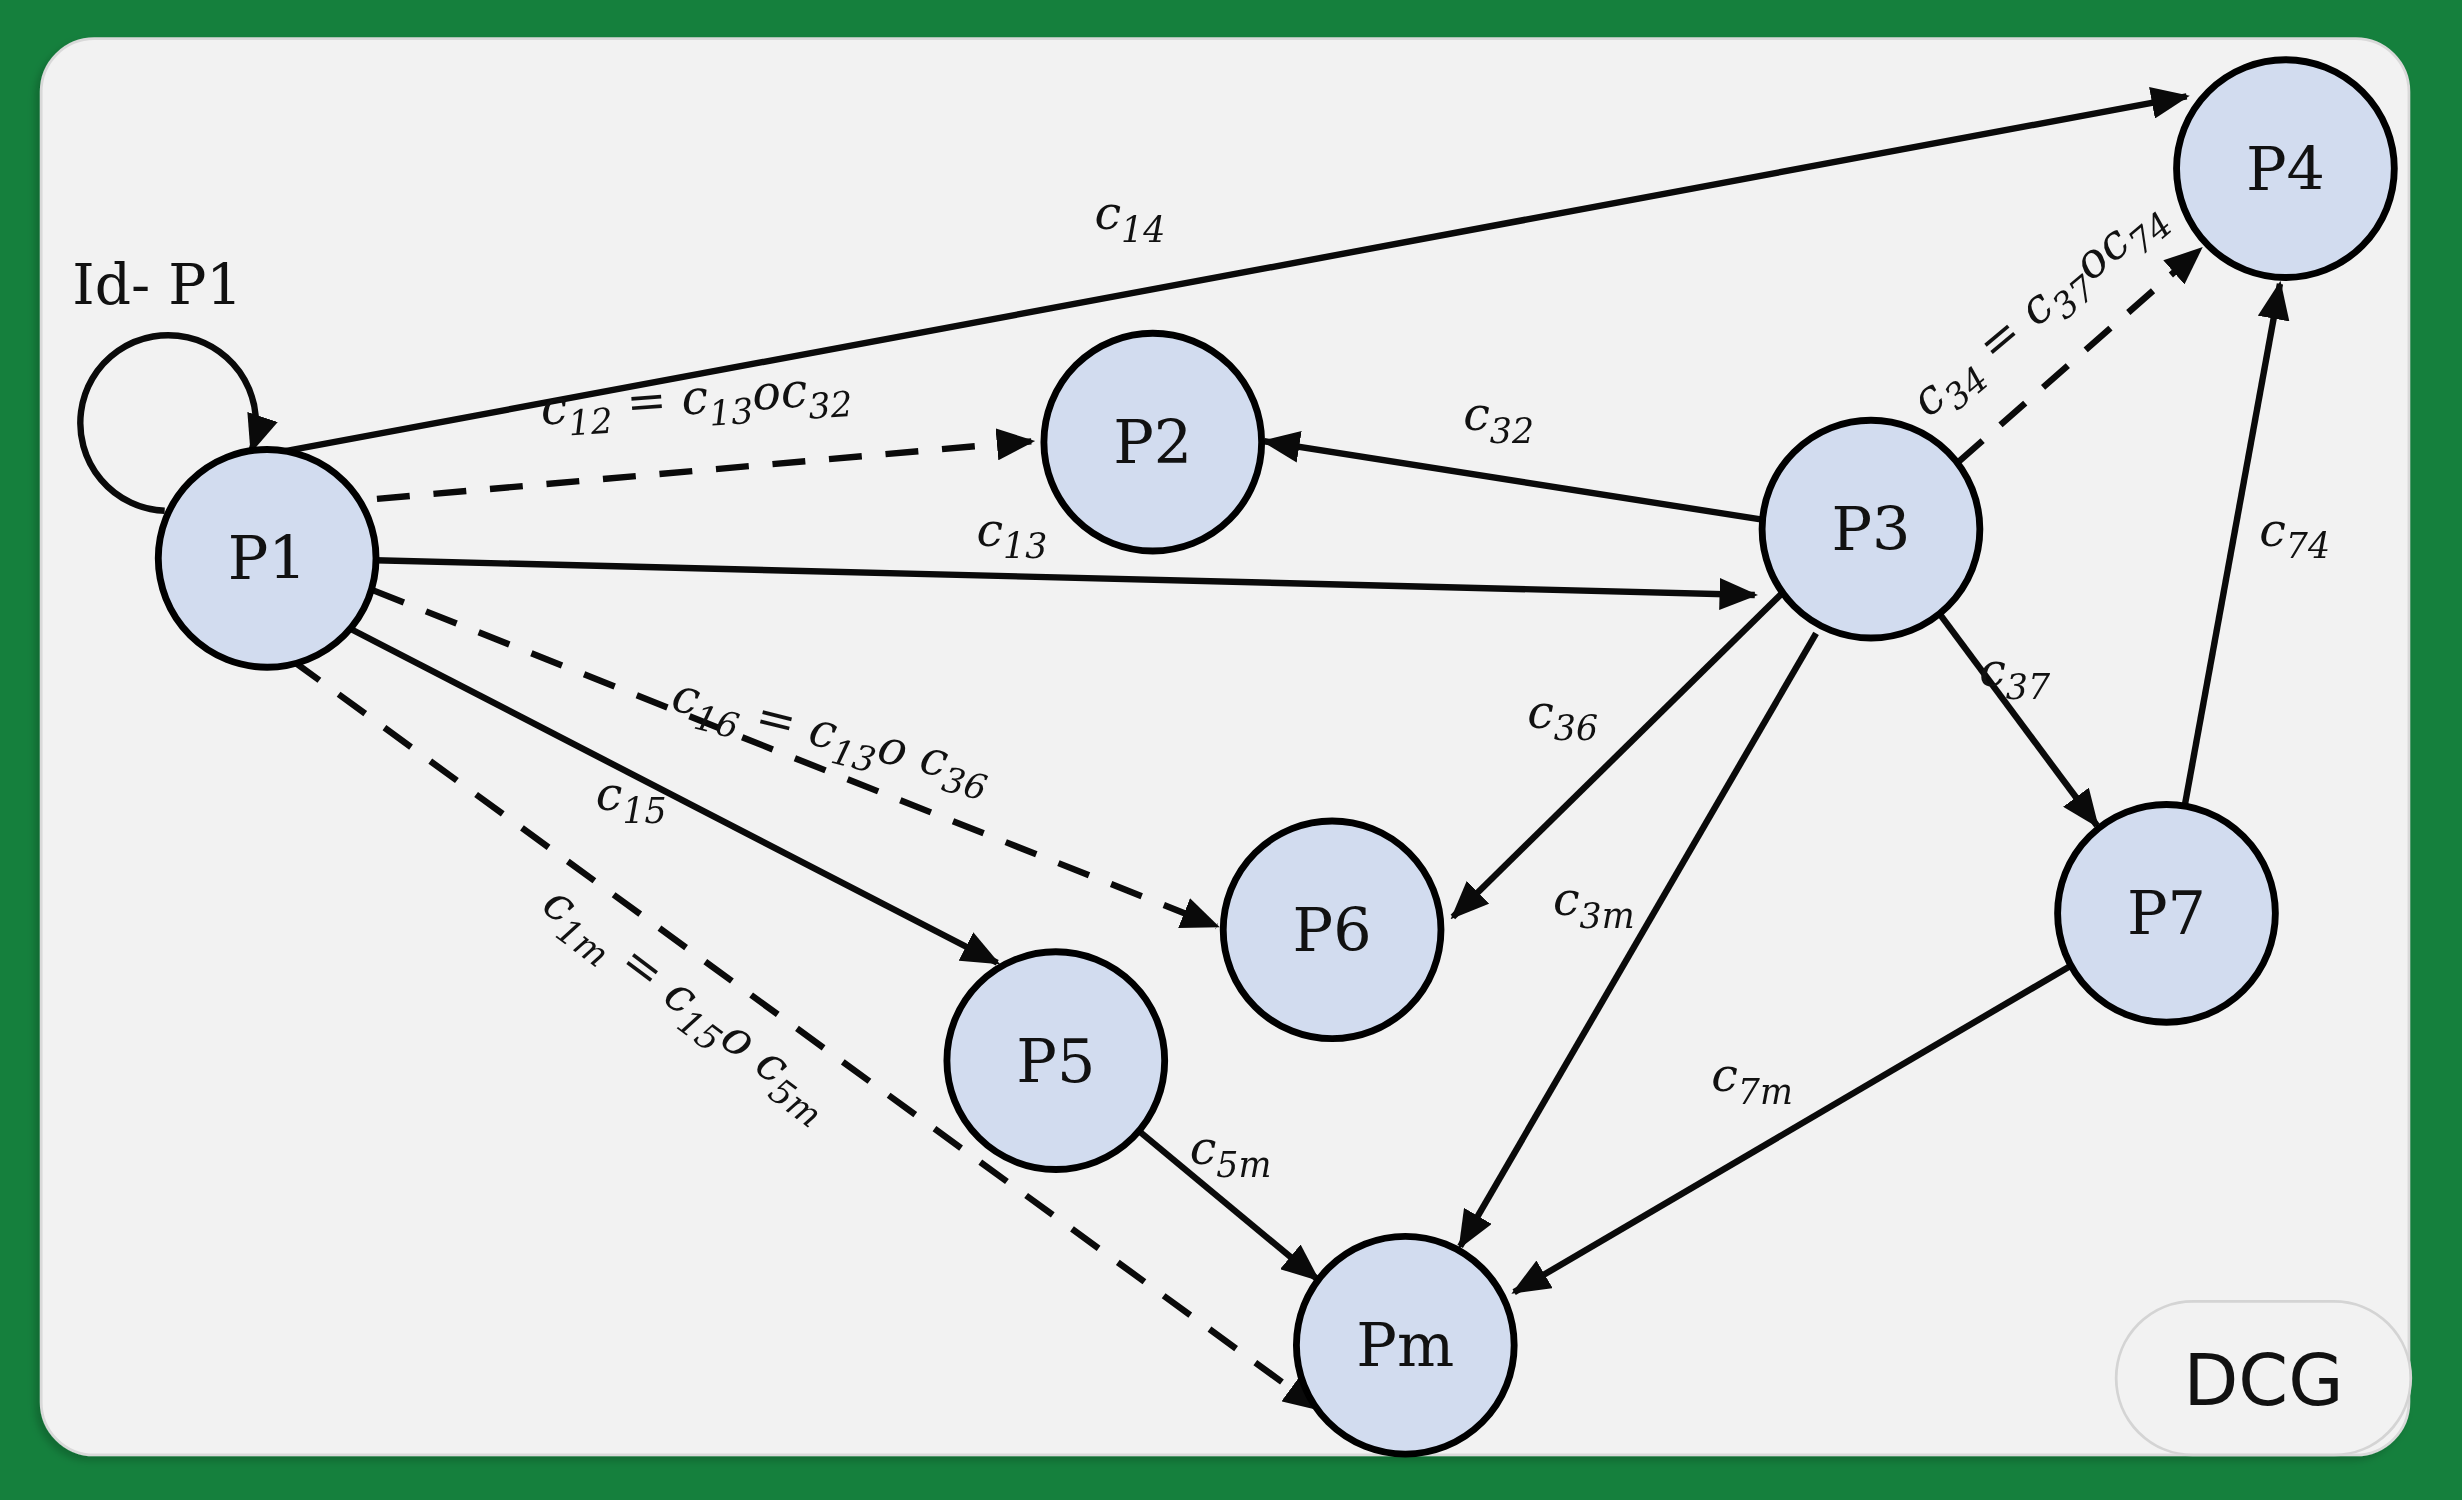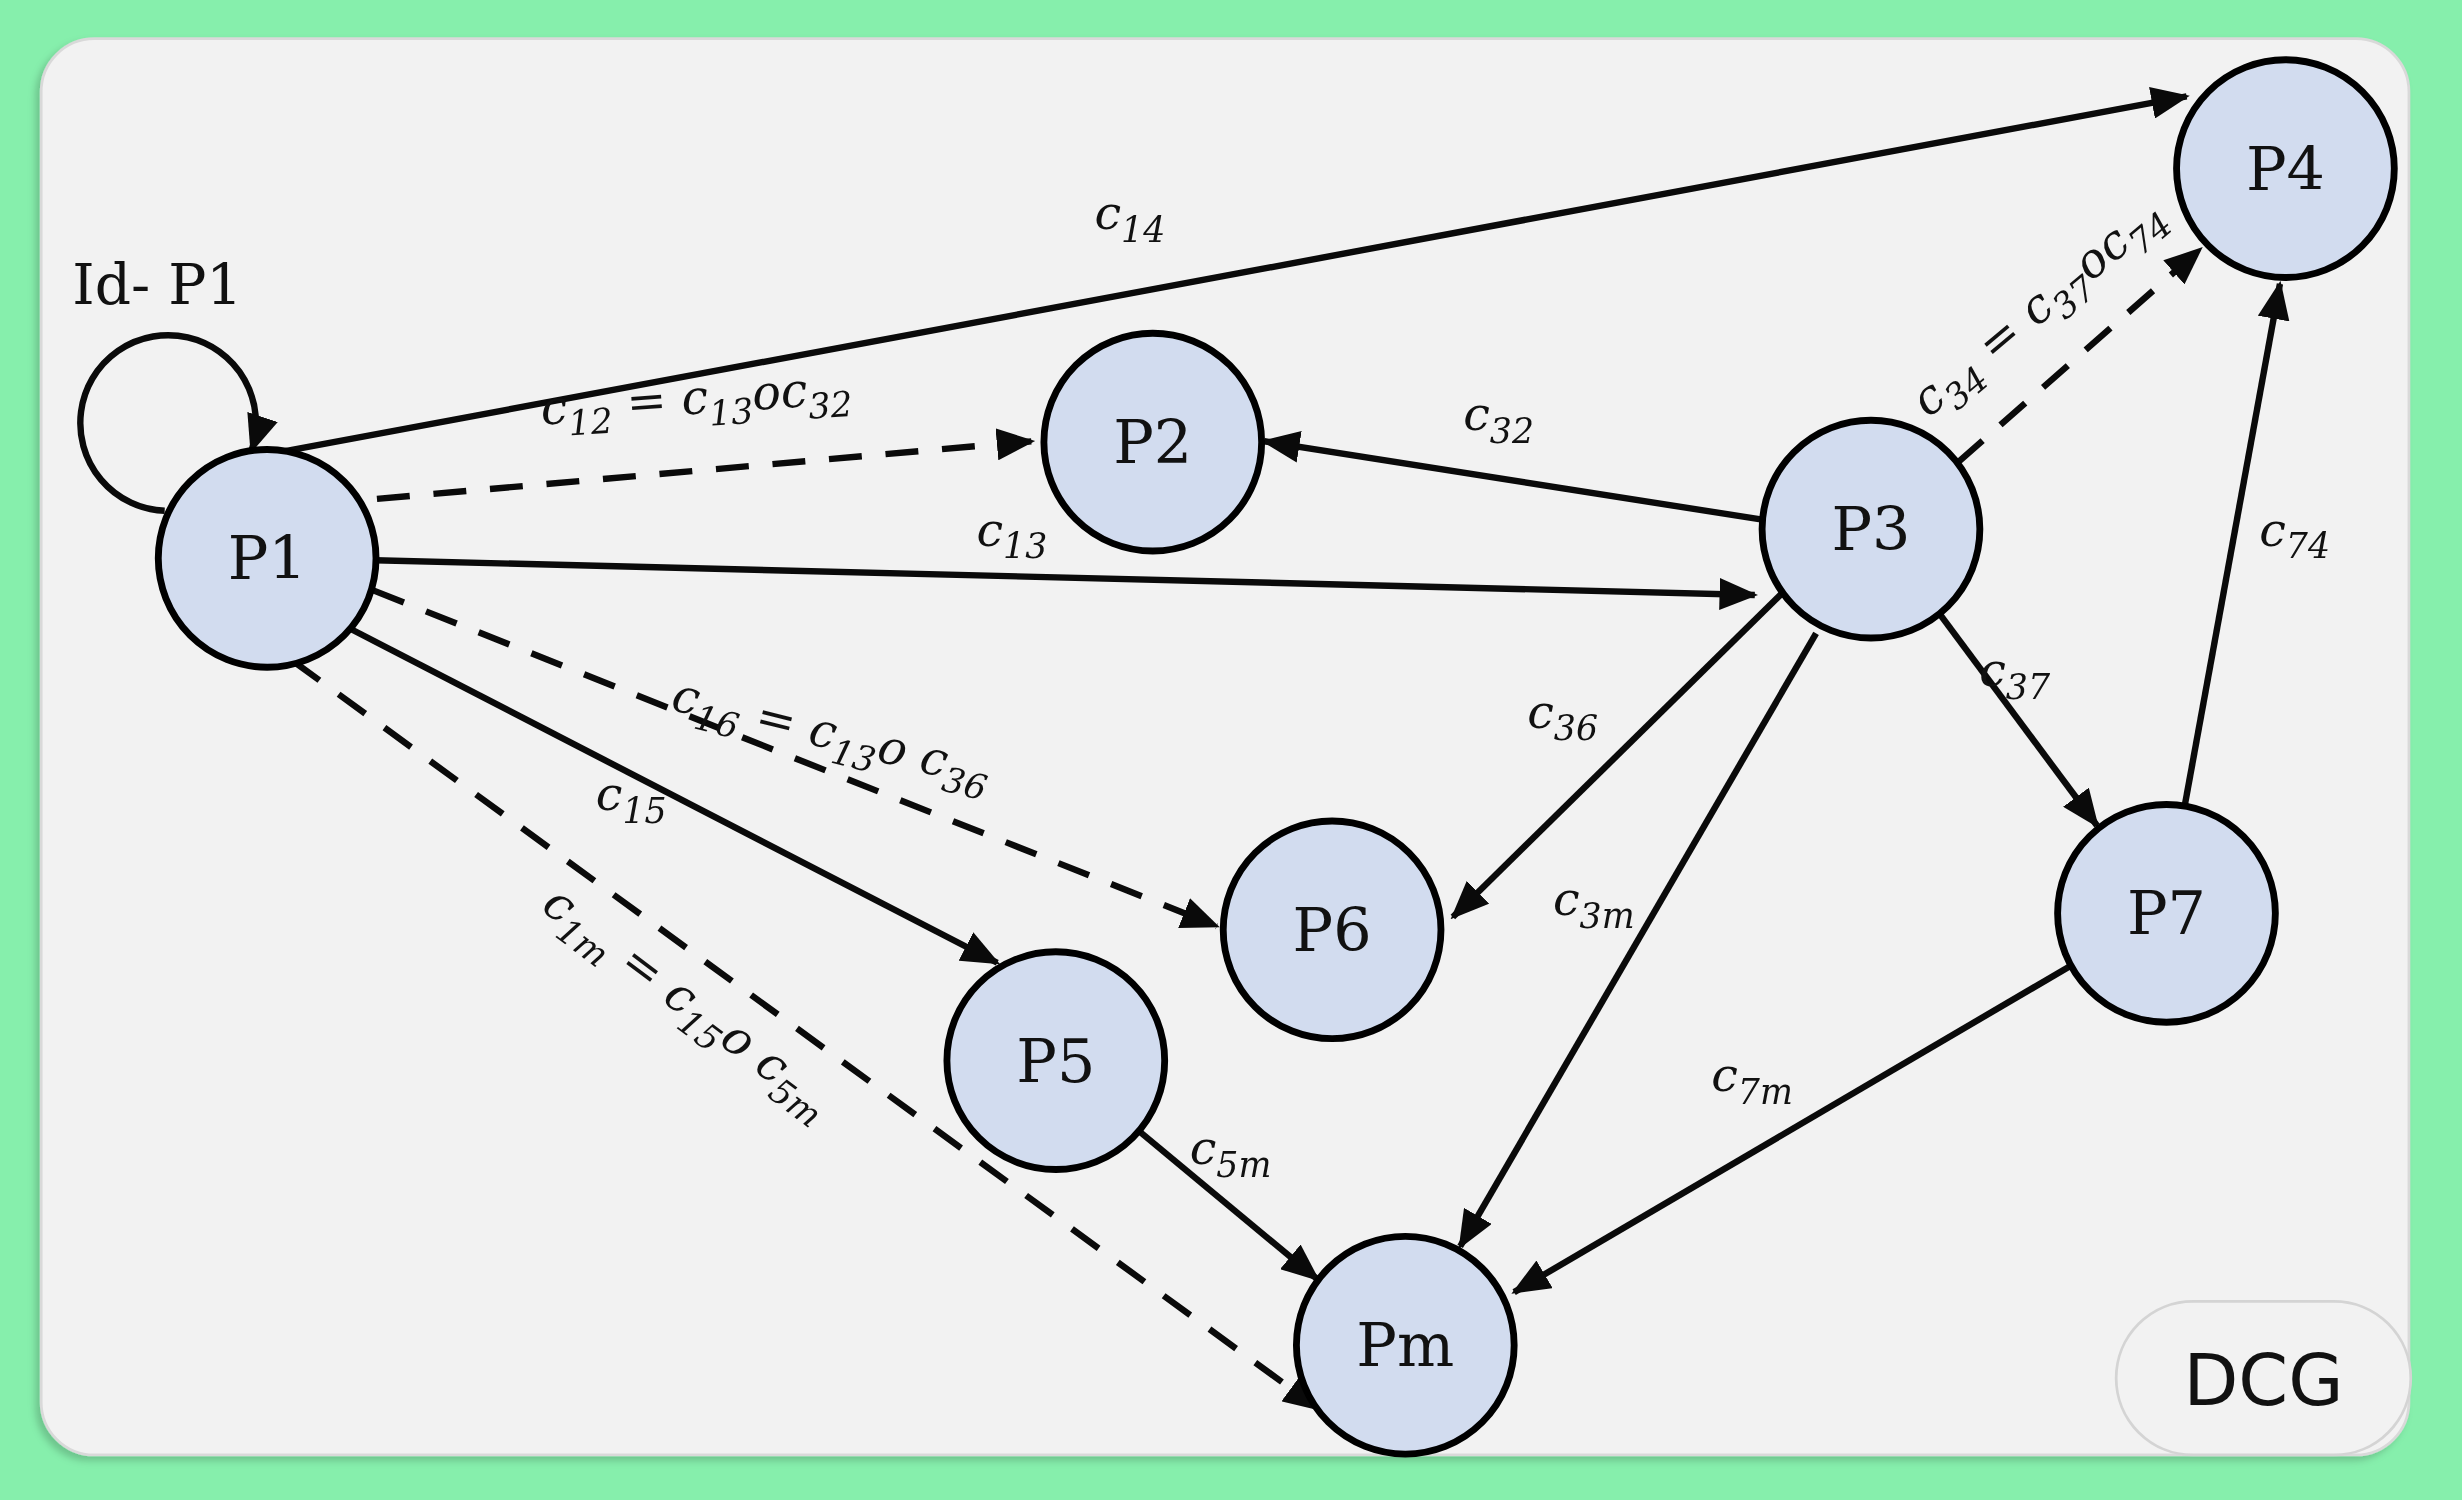--- a/index.html
+++ b/index.html
@@ -5,21 +5,21 @@
   html, body {
     margin: 0;
     padding: 0;
     background: #ffffff;
     font-family: "DejaVu Serif", serif;
   }
   .canvas {
     position: relative;
     width: 2462px;
     height: 1501px;
-    background: #86efac;
+    background: #15803d;
     overflow: hidden;
   }
   svg { position: absolute; left: 0; top: 0; }
   .edge-line { fill: none; }
   .edge-label {
     font-family: "DejaVu Serif", serif;
     font-style: italic;
     font-size: 52px;
   }
   .edge-label tspan.sub { font-size: 38px; }

